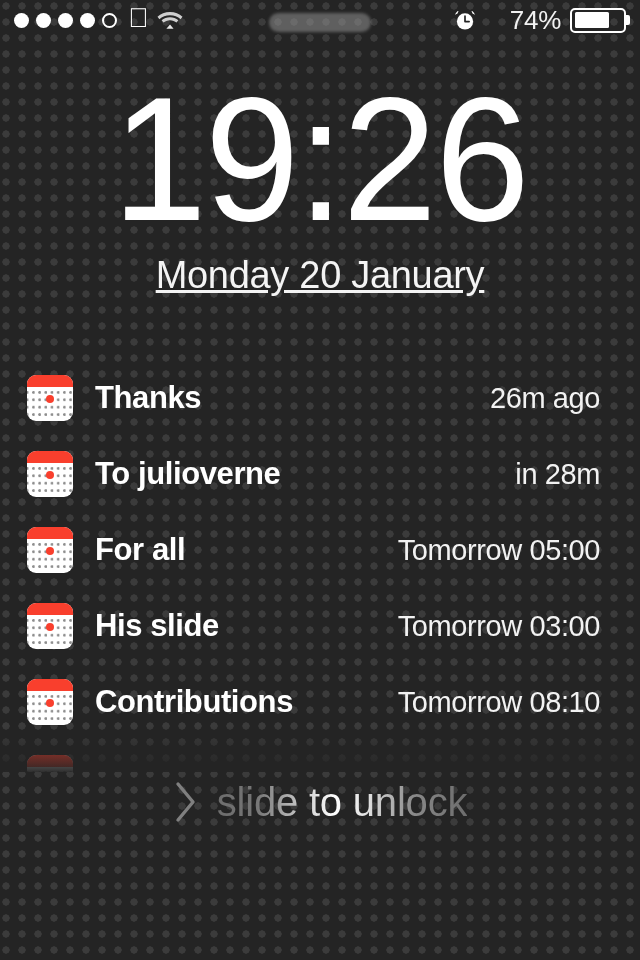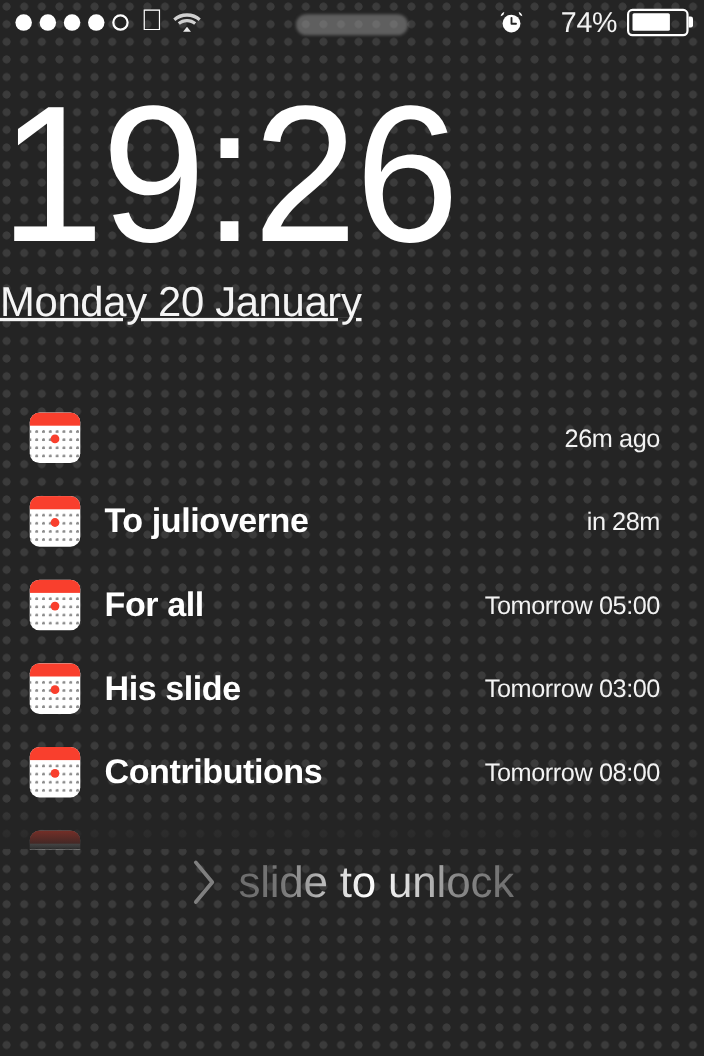--- a/index.html
+++ b/index.html
@@ -100,20 +100,21 @@
     width:4px; height:10px;
     background:#ffffff;
     border-radius:0 2px 2px 0;
   }
 
   
   #clock-area {
     position:absolute;
     top:86px; left:0;
     width:640px;
+    text-align:center;
     z-index:10;
   }
   #clock-time {
     color:#ffffff;
     font-size:170px;
     font-weight:100;
     line-height:0.86;
     letter-spacing:-2px;
     font-family:"Liberation Sans", sans-serif;
     transform:scaleY(1.04);
@@ -178,21 +179,21 @@
     margin-left:22px;
     color:#ffffff;
     font-size:31px;
     font-weight:bold;
     letter-spacing:-0.4px;
     white-space:nowrap;
   }
   .notif-time {
     margin-left:auto;
     color:#f2f2f2;
-    font-size:23px;
+    font-size:29px;
     font-weight:400;
     letter-spacing:-0.4px;
     white-space:nowrap;
   }
 
   
   #notif-fade {
     position:absolute;
     left:0; bottom:0;
     width:640px; height:46px;
@@ -285,20 +286,21 @@
   </div>
 
   <div id="notifications">
 
     <div class="notif-row">
       <div class="cal-icon">
         <div class="cal-head"></div>
         <div class="cal-body"></div>
         <div class="cal-dot"></div>
       </div>
+      <div class="notif-title">Thanks</div>
       <div class="notif-time">26m ago</div>
     </div>
 
     <div class="notif-row">
       <div class="cal-icon">
         <div class="cal-head"></div>
         <div class="cal-body"></div>
         <div class="cal-dot"></div>
       </div>
       <div class="notif-title">To julioverne</div>
@@ -325,21 +327,21 @@
       <div class="notif-time">Tomorrow 03:00</div>
     </div>
 
     <div class="notif-row">
       <div class="cal-icon">
         <div class="cal-head"></div>
         <div class="cal-body"></div>
         <div class="cal-dot"></div>
       </div>
       <div class="notif-title">Contributions</div>
-      <div class="notif-time">Tomorrow 08:00</div>
+      <div class="notif-time">Tomorrow 08:10</div>
     </div>
 
     <div class="notif-row">
       <div class="cal-icon">
         <div class="cal-head"></div>
         <div class="cal-body"></div>
 
       </div>
       <div class="notif-title"></div>
       <div class="notif-time"></div>

